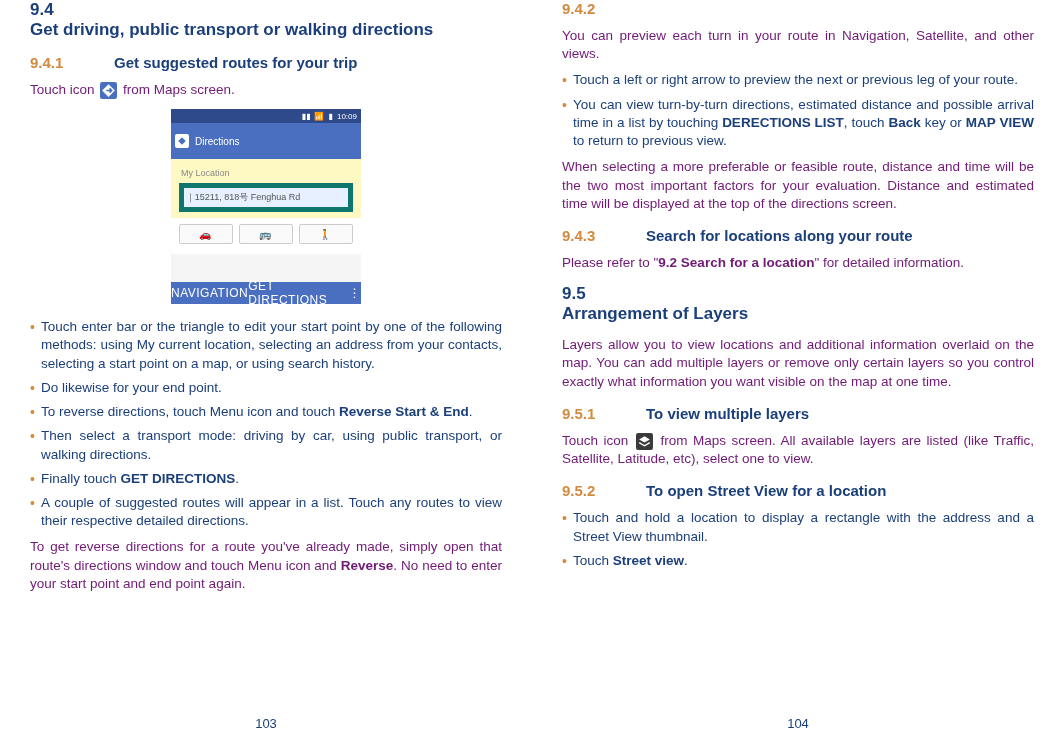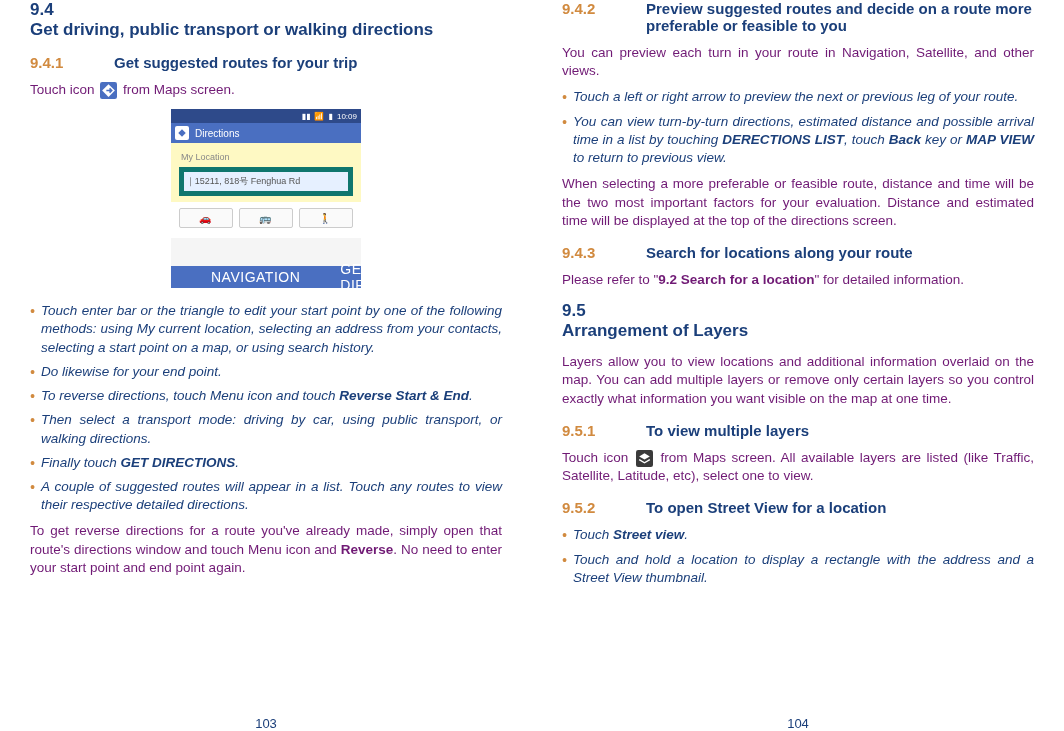--- a/index.html
+++ b/index.html
@@ -12,42 +12,42 @@
   .h-sec .num { font-weight: bold; font-size: 17px; color: #1b3f7a; min-width: 48px; }
   .h-sec .title { font-weight: bold; font-size: 17px; color: #1b3f7a; flex: 1; }
 
   .h-sub { display: flex; align-items: flex-start; margin: 14px 0 10px 0; gap: 36px; }
   .h-sub .num { font-weight: bold; font-size: 15px; color: #d18a3f; min-width: 48px; }
   .h-sub .title { font-weight: bold; font-size: 15px; color: #1b3f7a; flex: 1; }
 
   .body-text { font-size: 13.5px; color: #701a75; line-height: 1.35; margin: 8px 0; text-align: justify; }
   .body-text b { font-weight: bold; }
 
-  ul.bullets { list-style: none; margin: 6px 0; font-style: italic; }
+  ul.bullets { list-style: none; margin: 6px 0; }
   ul.bullets li { position: relative; padding-left: 11px; font-size: 13.5px; color: #1b3f7a; line-height: 1.35; margin: 6px 0; text-align: justify; }
   ul.bullets li::before { content: "•"; position: absolute; left: 0; top: 0; color: #d18a3f; font-size: 14px; }
 
   .icon-inline { display: inline-flex; align-items: center; justify-content: center; vertical-align: middle; width: 17px; height: 17px; margin: 0 2px; }
 
   
   .shot { width: 190px; margin: 10px auto 14px auto; background: #f5f5f5; font-family: Arial, sans-serif; }
   .statusbar { height: 14px; background: #2e4a8a; display: flex; align-items: center; justify-content: flex-end; padding: 0 4px; gap: 4px; }
   .statusbar span { color: #fff; font-size: 8px; }
-  .appbar { height: 20px; background: #4a6fc1; display: flex; align-items: center; padding: 0 4px; gap: 6px; }
+  .appbar { height: 36px; background: #4a6fc1; display: flex; align-items: center; padding: 0 4px; gap: 6px; }
   .appbar .arrow { width: 14px; height: 14px; background: #fff; border-radius: 2px; display: flex; align-items: center; justify-content: center; }
   .appbar .arrow svg { width: 10px; height: 10px; }
   .appbar .lbl { color: #fff; font-size: 10px; }
   .inputs { background: #fef9c3; padding: 6px 8px; }
   .inputs .row { font-size: 9px; padding: 3px 2px; color: #888; }
   .inputs .row.sel { background: #e6f0ff; color: #555; border: 5px solid #0f766e; margin-top: 2px; border-radius: 0; }
   .modes { display: flex; gap: 6px; padding: 6px 8px 10px 8px; background: #fff; }
   .modes .m { flex: 1; height: 20px; border: 1px solid #ccc; border-radius: 2px; background: #fafafa; display: flex; align-items: center; justify-content: center; font-size: 10px; color: #666; }
   .mapspace { height: 28px; background: #f5f5f5; }
   .navbar { height: 22px; background: #4a6fc1; display: flex; align-items: center; justify-content: space-around; }
-  .navbar span { color: #fff; font-size: 14px; letter-spacing: 0.5px; padding-left: 40px; }
+  .navbar span { color: #fff; font-size: 12px; letter-spacing: 0.5px; }
 </style>
 </head>
 <body>
 
 <div class="page">
 
   <div class="h-sec">
     <span class="num">9.4</span>
     <span class="title">Get driving, public transport or walking directions</span>
   </div>
@@ -118,21 +118,20 @@
     <span>To get reverse directions for a route you've already made, simply open that route's directions window and touch Menu icon and </span><b>Reverse</b><span>. No need to enter your start point and end point again.</span>
   </p>
 
   <div class="page-num">103</div>
 </div>
 
 <div class="page">
 
   <div class="h-sub" style="margin-top:0">
     <span class="num">9.4.2</span>
-    <span class="title">Preview suggested routes and decide on a route more preferable or feasible to you</span>
   </div>
 
   <p class="body-text">You can preview each turn in your route in Navigation, Satellite, and other views.</p>
 
   <ul class="bullets">
     <li>Touch a left or right arrow to preview the next or previous leg of your route.</li>
     <li>
       <span>You can view turn-by-turn directions, estimated distance and possible arrival time in a list by touching </span><b>DERECTIONS LIST</b><span>, touch </span><b>Back</b><span> key or </span><b>MAP VIEW</b><span> to return to previous view.</span>
     </li>
   </ul>
@@ -171,20 +170,20 @@
     </span>
     <span>from Maps screen. All available layers are listed (like Traffic, Satellite, Latitude, etc), select one to view.</span>
   </p>
 
   <div class="h-sub">
     <span class="num">9.5.2</span>
     <span class="title">To open Street View for a location</span>
   </div>
 
   <ul class="bullets">
+    <li>Touch and hold a location to display a rectangle with the address and a Street View thumbnail.</li>
     <li>
       <span>Touch </span><b>Street view</b><span>.</span>
     </li>
-    <li>Touch and hold a location to display a rectangle with the address and a Street View thumbnail.</li>
   </ul>
 
   <div class="page-num">104</div>
 </div>
 
 </body></html>

